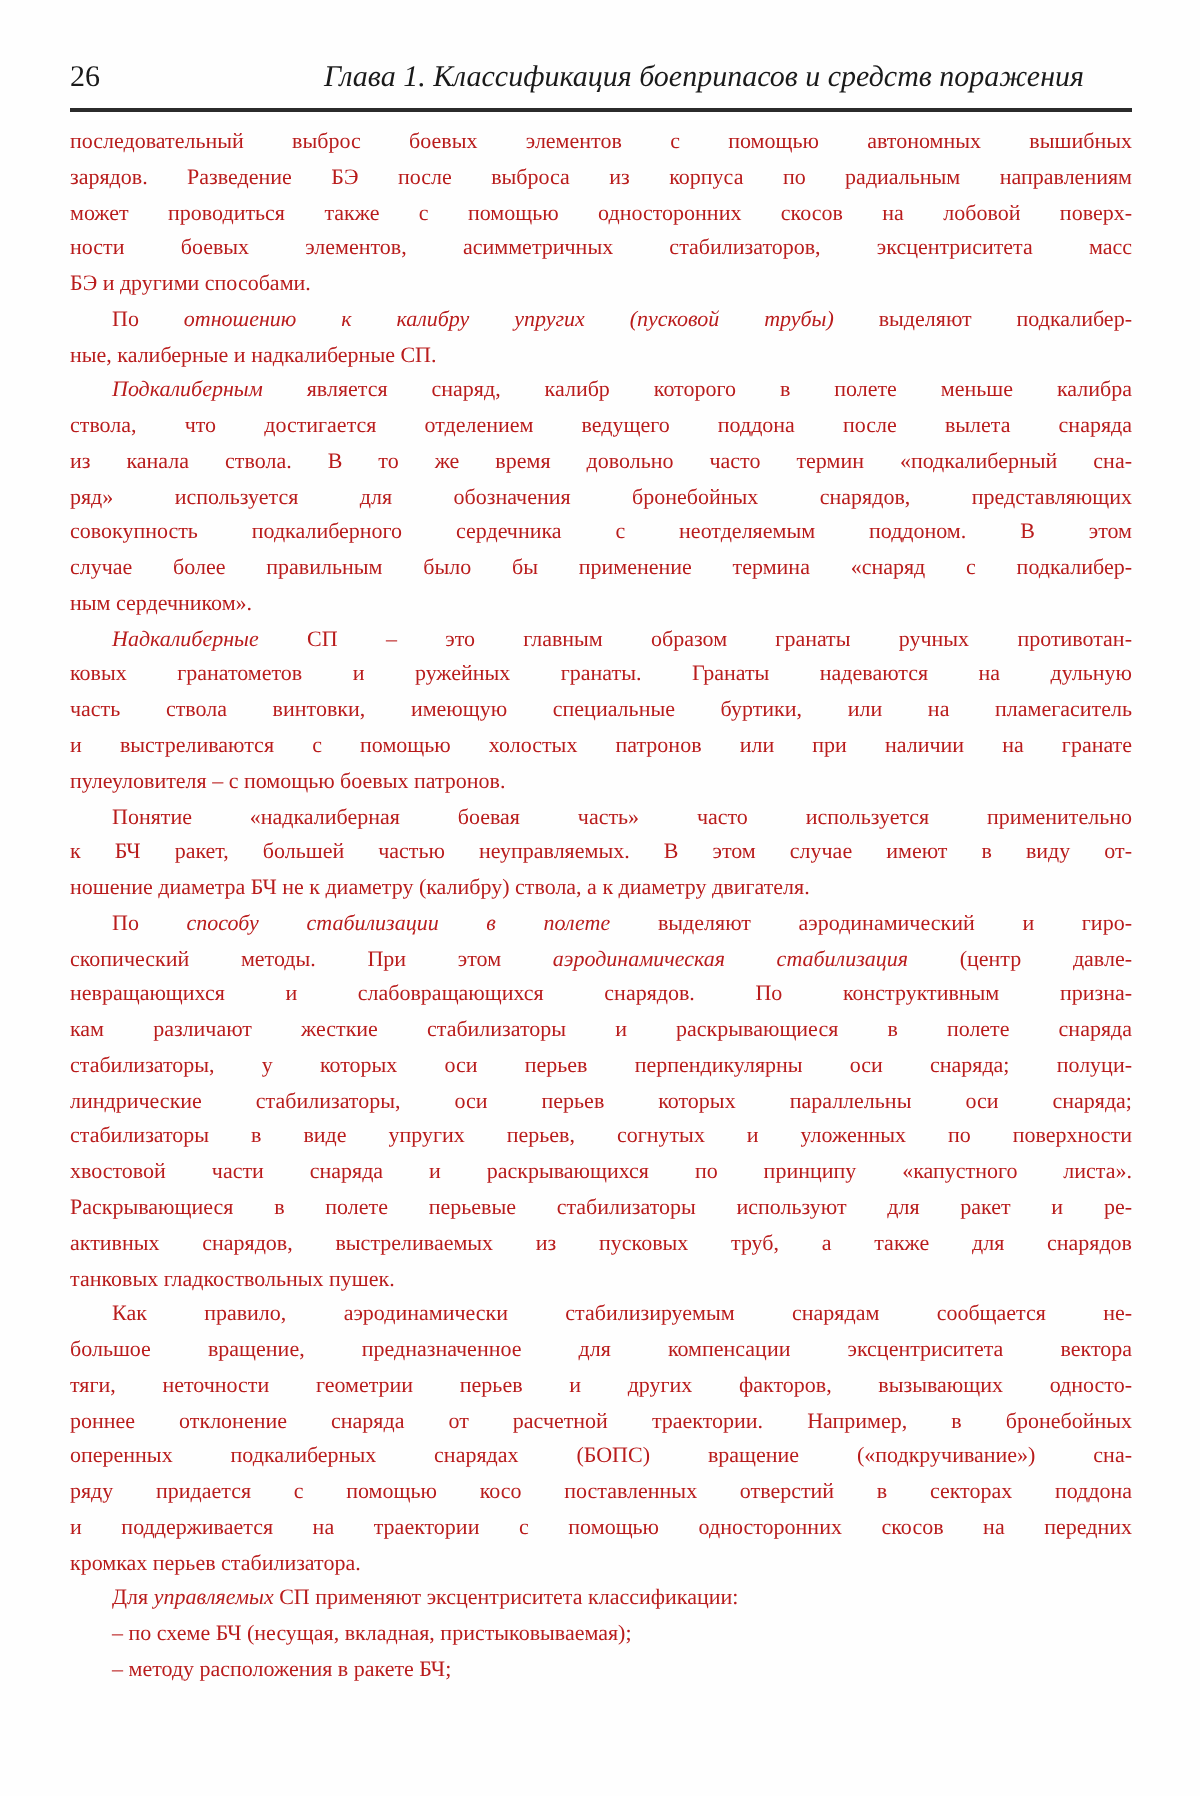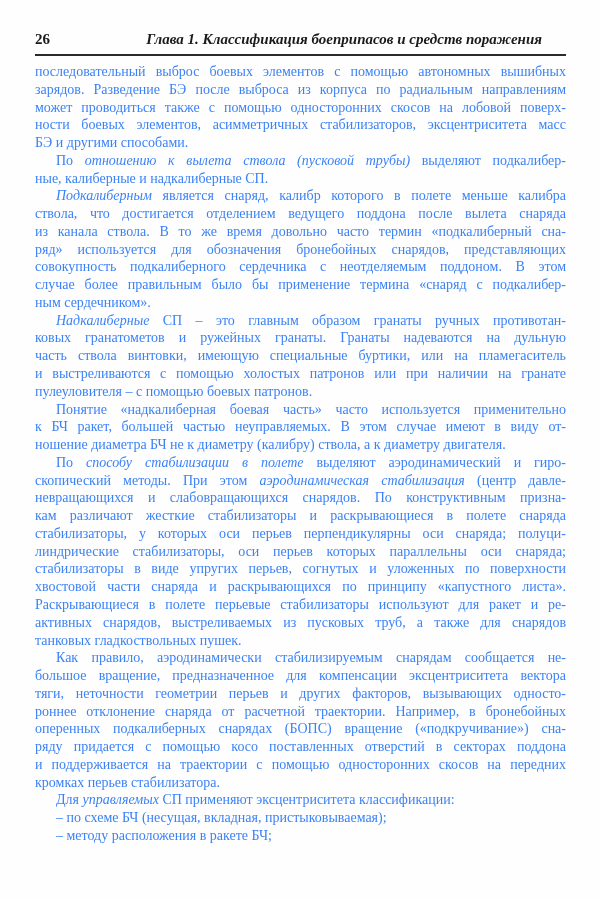--- a/index.html
+++ b/index.html
@@ -8,33 +8,33 @@
     background: #ffffff;
     font-family: "Liberation Serif", "DejaVu Serif", serif;
   }
   .page {
     position: relative;
     width: 600px; height: 898px;
     background: #fefefe;
     color: #1a1a1a;
     overflow: hidden;
   }
-  .header { position: absolute; left: 35px; width: 531px; top: 31px; height: 20px; font-size: 15px; font-weight: bold; }
+  .header { position: absolute; left: 35px; width: 531px; top: 31px; height: 20px; font-size: 15px; }
   .pagenum { position: absolute; left: 0; top: 0; }
   .running {
     position: absolute; left: 0; right: 0; top: 0;
     text-align: right; font-style: italic;
     transform: translateX(-24px);
     white-space: nowrap;
   }
   .rule { position: absolute; left: 35px; top: 54px; width: 531px; height: 2px; background: #2b2b2b; }
   .body {
     position: absolute; left: 35px; top: 63px; width: 531px;
-    font-size: 14px; line-height: 17.77px;
-    color: #3b82f6;
+    font-size: 11px; line-height: 17.77px;
+    color: #b91c1c;
   }
   .line {
     text-align: justify;
     text-align-last: justify;
     overflow: hidden;
     height: 17.77px;
   }
   .line.end { text-align-last: left; }
   .line.ind { text-indent: 21px; }
   .it { font-style: italic; }
@@ -47,21 +47,21 @@
     <span class="pagenum">26</span>
     <span class="running">Глава 1. Классификация боеприпасов и средств поражения</span>
   </div>
   <div class="rule"></div>
   <div class="body">
       <div class="line"><span>последовательный выброс боевых элементов с помощью автономных вышибных</span></div>
       <div class="line"><span>зарядов. Разведение БЭ после выброса из корпуса по радиальным направлениям</span></div>
       <div class="line"><span>может проводиться также с помощью односторонних скосов на лобовой поверх-</span></div>
       <div class="line"><span>ности боевых элементов, асимметричных стабилизаторов, эксцентриситета масс</span></div>
       <div class="line end"><span>БЭ и другими способами.</span></div>
-      <div class="line ind"><span>По </span><span class="it">отношению к вылета ствола (пусковой трубы)</span><span> выделяют подкалибер-</span></div>
+      <div class="line ind"><span>По </span><span class="it">отношению к калибру упругих (пусковой трубы)</span><span> выделяют подкалибер-</span></div>
       <div class="line end"><span>ные, калиберные и надкалиберные СП.</span></div>
       <div class="line ind"><span class="it">Подкалиберным</span><span> является снаряд, калибр которого в полете меньше калибра</span></div>
       <div class="line"><span>ствола, что достигается отделением ведущего поддона после вылета снаряда</span></div>
       <div class="line"><span>из канала ствола. В то же время довольно часто термин «подкалиберный сна-</span></div>
       <div class="line"><span>ряд» используется для обозначения бронебойных снарядов, представляющих</span></div>
       <div class="line"><span>совокупность подкалиберного сердечника с неотделяемым поддоном. В этом</span></div>
       <div class="line"><span>случае более правильным было бы применение термина «снаряд с подкалибер-</span></div>
       <div class="line end"><span>ным сердечником».</span></div>
       <div class="line ind"><span class="it">Надкалиберные</span><span> СП – это главным образом гранаты ручных противотан-</span></div>
       <div class="line"><span>ковых гранатометов и ружейных гранаты. Гранаты надеваются на дульную</span></div>

